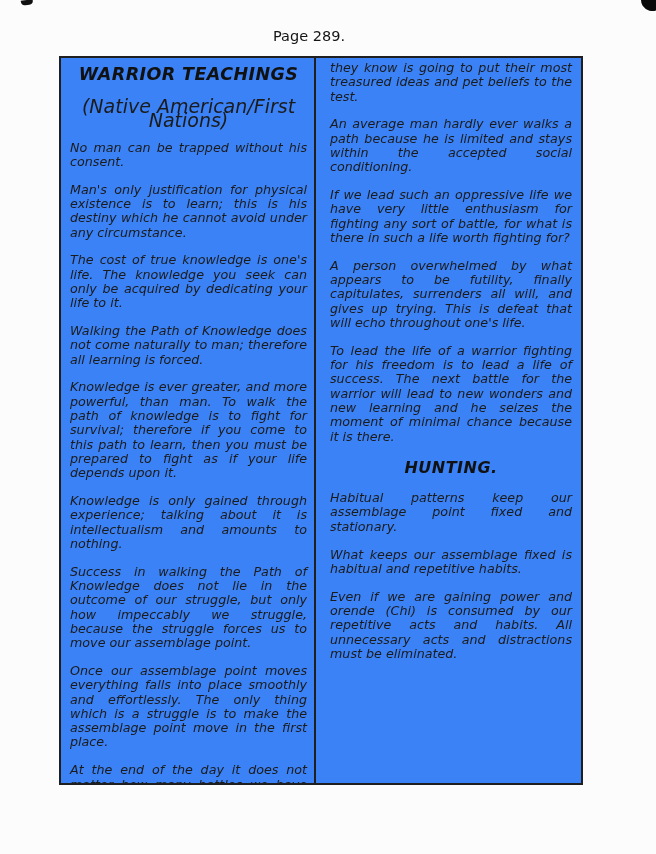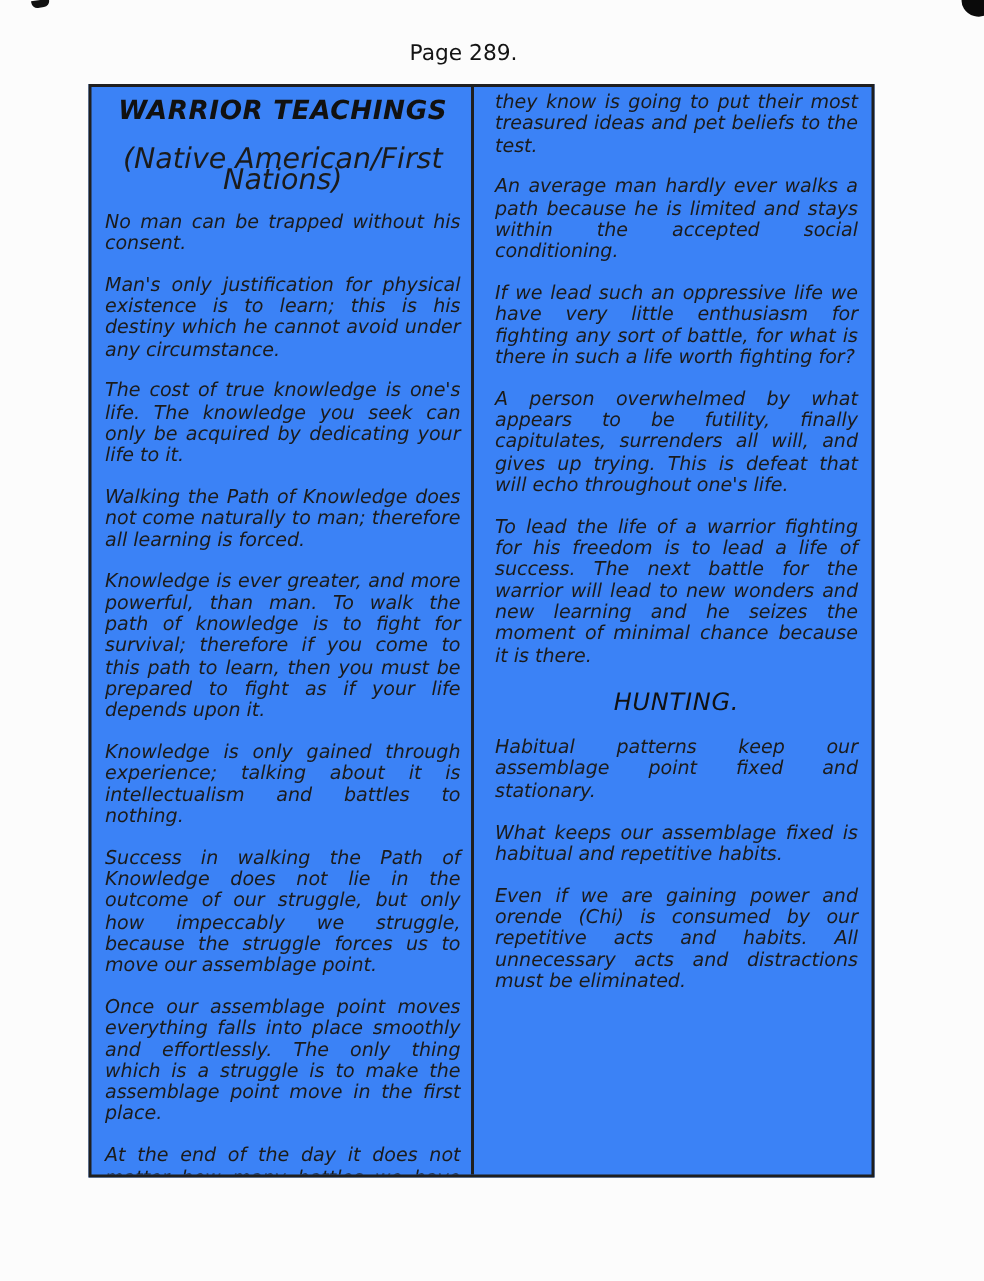--- a/index.html
+++ b/index.html
@@ -41,21 +41,21 @@
   .column-title{
     text-align:center;font-weight:bold;font-style:italic;
     font-size:17.5px;letter-spacing:.4px;line-height:22px;
     margin:2px 0 0 0;color:#111;
   }
   .column-subtitle{
     text-align:center;font-style:italic;font-size:19px;
     margin:14px 0 13px 0;
   }
   .section-title{
-    text-align:center;font-weight:normal;font-style:italic;
+    text-align:center;font-weight:bold;font-style:italic;
     font-size:16px;letter-spacing:.5px;
     margin:17px 0 16px 0;color:#111;
   }
   .artifact-tl{
     position:absolute;left:21px;top:0;width:12px;height:5px;
     background:#111;border-radius:0 0 4px 4px;transform:rotate(-8deg);
   }
   .artifact-tr{
     position:absolute;right:-7px;top:-9px;width:22px;height:20px;
     background:#0a0a0a;border-radius:50% 0 60% 60%;transform:rotate(15deg);
@@ -72,21 +72,21 @@
 <div class="content-box">
 
   <div class="col col-left">
     <div class="column-title">WARRIOR TEACHINGS</div>
     <div class="column-subtitle">(Native American/First Nations)</div>
     <p>No man can be trapped without his consent.</p>
     <p>Man's only justification for physical existence is to learn;  this is his destiny which he cannot avoid under any circumstance.</p>
     <p>The cost of true knowledge is one's life. The knowledge you seek can only be acquired by dedicating your life to it.</p>
     <p>Walking the Path of Knowledge does not come naturally to man; therefore all learning is forced.</p>
     <p>Knowledge is ever greater, and more powerful, than man.  To walk the path of knowledge is to fight for survival; therefore if you come to this path to learn,  then you must be prepared to fight as if your life depends upon it.</p>
-    <p>Knowledge is only gained through experience;  talking about it is intellectualism and battles to nothing.</p>
+    <p>Knowledge is only gained through experience;  talking about it is intellectualism and amounts to nothing.</p>
     <p>Success in walking the Path of Knowledge does not lie in the outcome of our struggle, but only how impeccably we struggle, because the struggle forces us to move our assemblage point.</p>
     <p>Once our assemblage point moves everything falls into place smoothly and effortlessly.  The only thing which is a struggle is to make the assemblage point move in the first place.</p>
     <p>At the end of the day it does not matter how many battles we have won, or how many we have lost, the only thing of importance is whether or not we fought and, if we did, how well we fought.</p>
 
   </div>
 
   <div class="col col-right">
     <p>they know is going to put their most treasured ideas and pet beliefs to the test.</p>
     <p>An average man hardly ever walks a path because  he is limited and stays within the accepted social conditioning.</p>
     <p>If we lead such an oppressive life we have very little enthusiasm  for fighting any sort of  battle, for what is there in such a life worth fighting for?</p>

